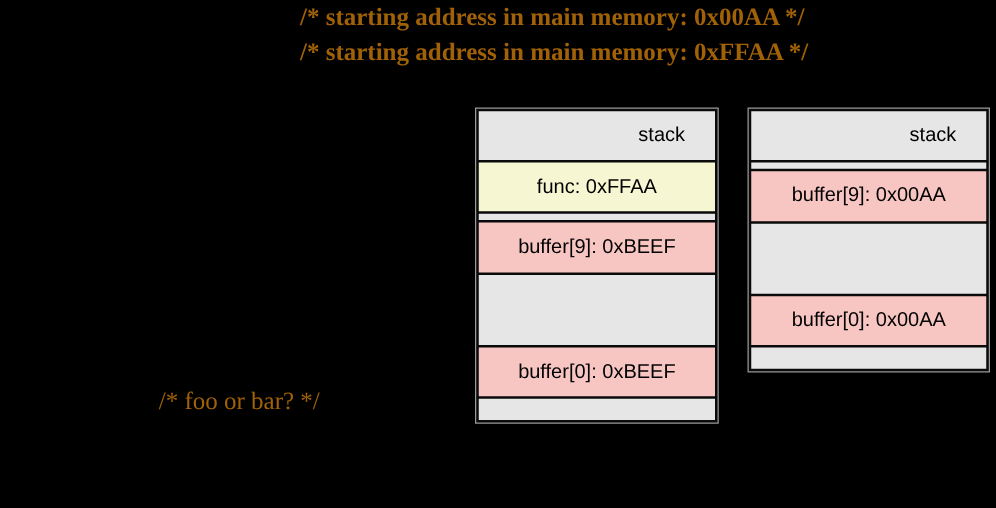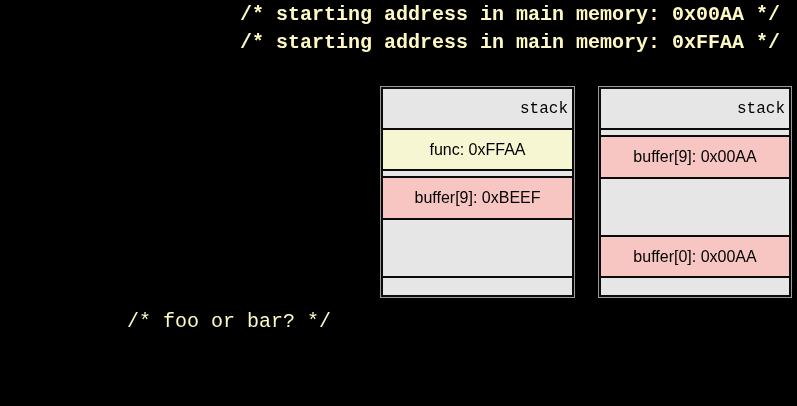--- a/index.html
+++ b/index.html
@@ -8,24 +8,24 @@
     width: 797px;
     height: 406px;
     background: #000000;
     overflow: hidden;
     font-family: "Liberation Sans", sans-serif;
   }
 
   
   .comment {
     position: absolute;
-    font-family: Liberation Mono, monospace;
+    font-family: Liberation Serif, serif;
     font-size: 20px;
     line-height: 23px;
-    color: #fef9c3;
+    color: #a16207;
     white-space: pre;
     letter-spacing: 0;
   }
   .comment-top-1 { left: 240px; top: 3px;  font-weight: bold; }
   .comment-top-2 { left: 240px; top: 31px; font-weight: bold; }
   .comment-bottom { left: 127px; top: 310px; font-weight: normal; text-align: right; }
 
   
   .stack-table {
     position: absolute;
@@ -43,21 +43,21 @@
 
   .row {
     display: flex;
     align-items: center;
     justify-content: center;
     font-size: 16px;
     color: #000000;
     background: #e6e6e6;
     flex: 0 0 auto;
   }
-  .row.header  { height: 39px; justify-content: flex-end; padding-right: 4px; box-sizing: border-box; font-family: Liberation Mono, monospace; }
+  .row.header  { height: 39px; justify-content: flex-end; padding-right: 24px; box-sizing: border-box; }
   .row.cell    { height: 39px; background: #f8c6c2; }
   .row.cell-b9 { height: 40px; }
   .row.yellow  { background: #f6f6d2; }
   .spacer-thin   { height: 5px; }
   .spacer-tall   { height: 56px; }
   .spacer-bottom { height: 17px; }
 </style>
 </head>
 <body>
 
@@ -66,20 +66,21 @@
   <div class="comment comment-top-1">/* starting address in main memory: 0x00AA */</div>
 
   <div class="comment comment-top-2">/* starting address in main memory: 0xFFAA */</div>
 
   <div class="stack-table left">
     <div class="row header">stack</div>
     <div class="row cell yellow">func: 0xFFAA</div>
     <div class="row spacer-thin"></div>
     <div class="row cell cell-b9">buffer[9]: 0xBEEF</div>
     <div class="row spacer-tall"></div>
+    <div class="row cell">buffer[0]: 0xBEEF</div>
     <div class="row spacer-bottom"></div>
   </div>
 
   <div class="stack-table right">
     <div class="row header">stack</div>
     <div class="row spacer-thin"></div>
     <div class="row cell cell-b9">buffer[9]: 0x00AA</div>
     <div class="row spacer-tall"></div>
     <div class="row cell">buffer[0]: 0x00AA</div>
     <div class="row spacer-bottom"></div>

